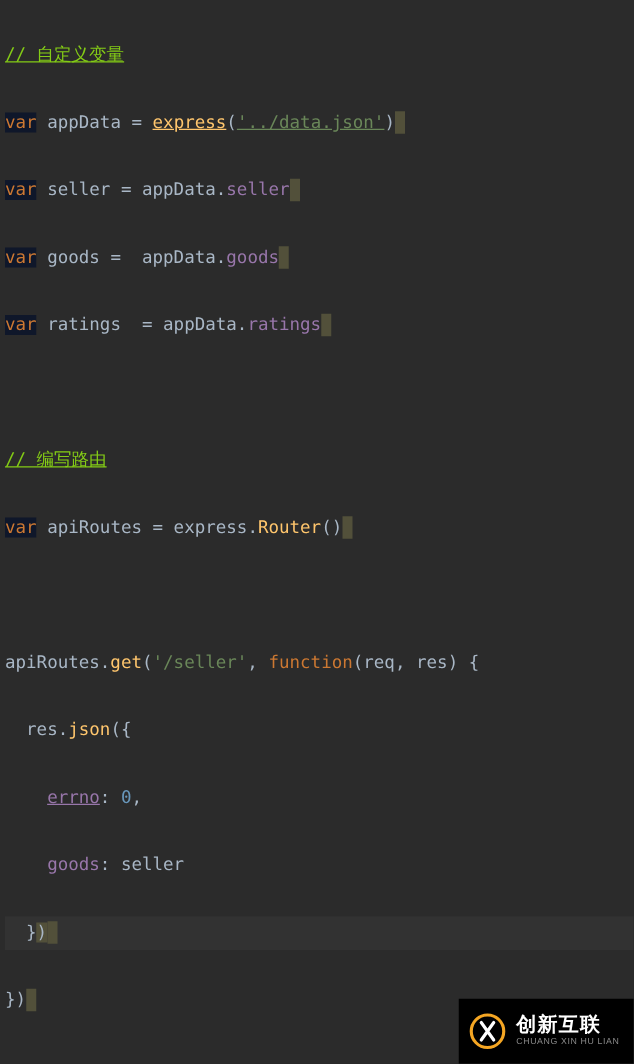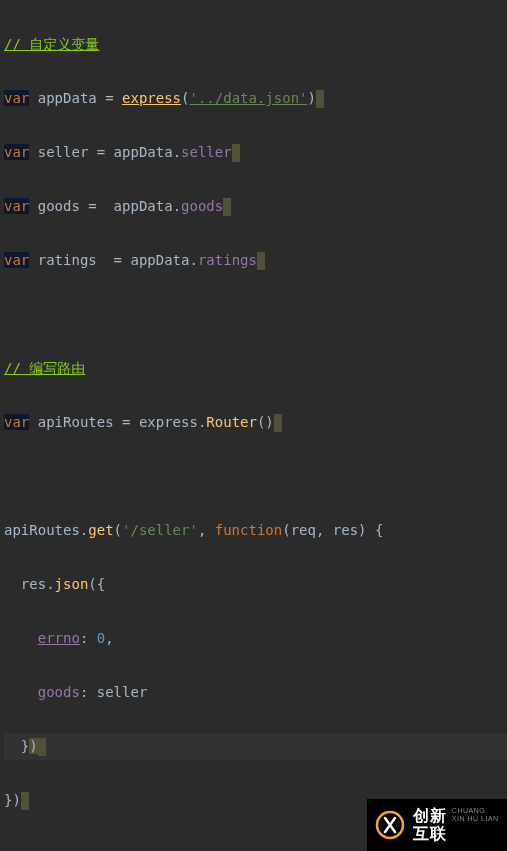--- a/index.html
+++ b/index.html
@@ -57,21 +57,21 @@
       gap: 8px;
     }
     .watermark-logo {
       width: 30px;
       height: 30px;
       position: relative;
     }
     .watermark-logo svg { display: block; }
     .watermark-text {
       display: flex;
-      flex-direction: row;
+      flex-direction: column;
       line-height: 1.1;
     }
     .watermark-cn {
       color: #fff;
       font-size: 16px;
       font-weight: bold;
       font-family: "Microsoft YaHei", sans-serif;
       letter-spacing: 1px;
     }
     .watermark-en {

